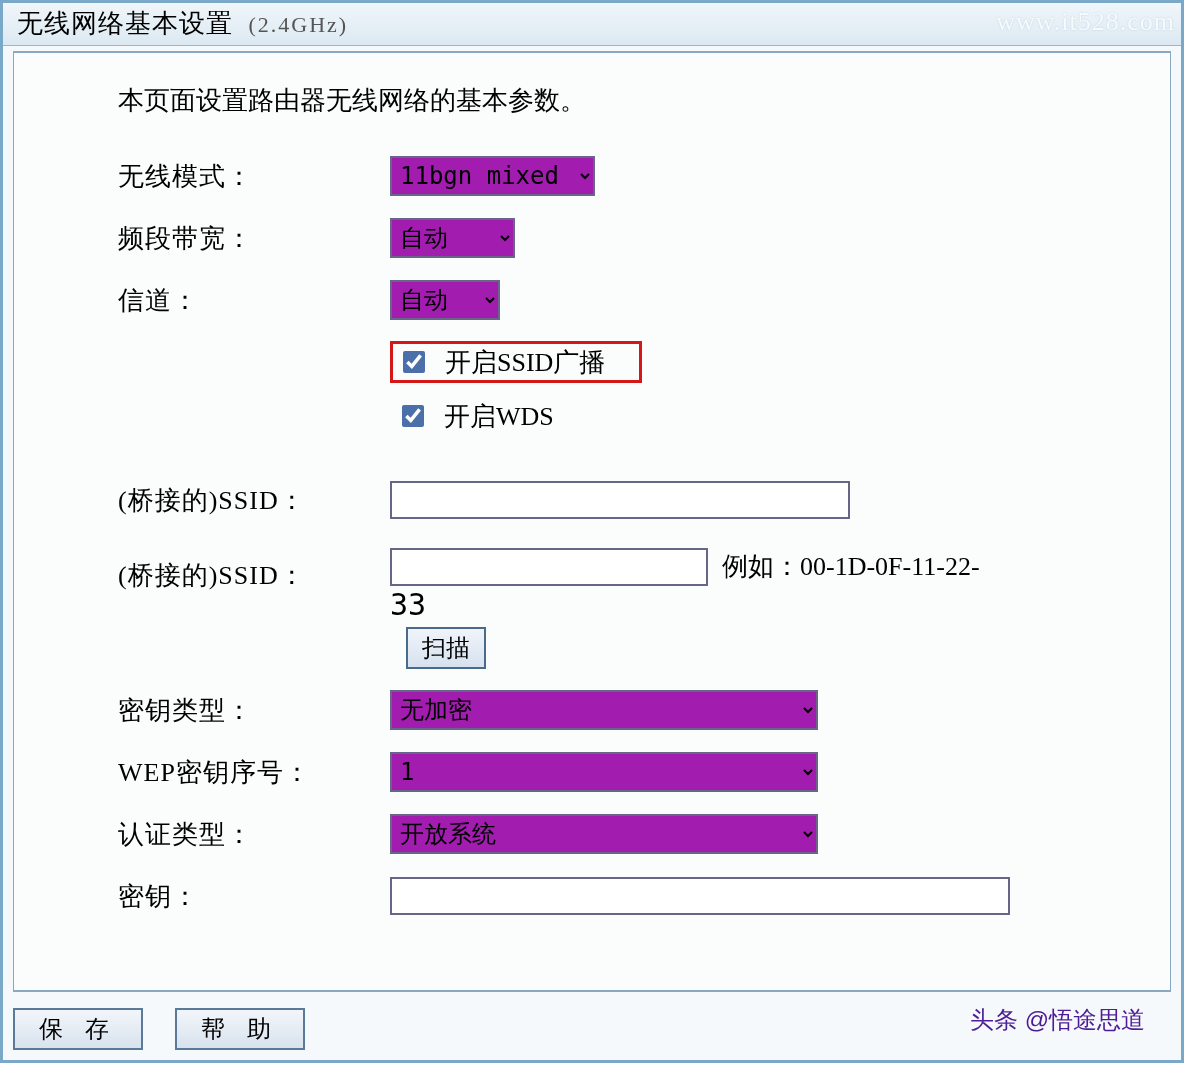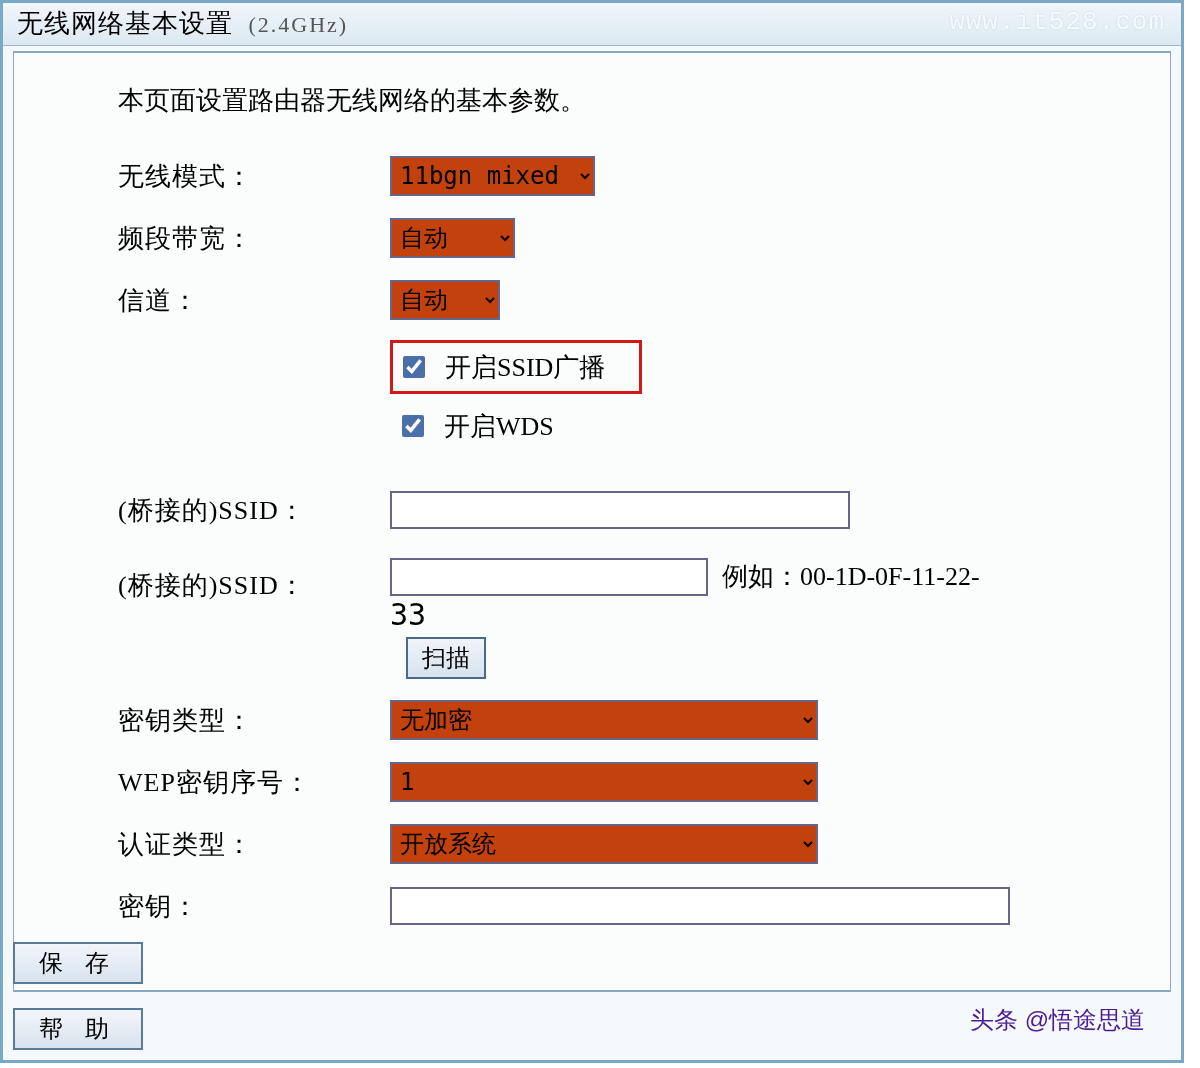--- a/index.html
+++ b/index.html
@@ -47,24 +47,24 @@
     border-top: 2px solid #8aa8bf;
     border-bottom: 2px solid #8aa8bf;
     background: #fbfcfc;
     box-sizing: border-box;
     padding: 30px 30px 20px 30px;
     overflow: hidden;
   }
   .watermark {
     position: absolute;
     top: 4px;
-    right: 16px;
+    right: 6px;
     color: rgba(255,255,255,0.85);
     font-size: 26px;
-    font-family: Liberation Mono, monospace;
+    font-family: Liberation Serif, serif;
     letter-spacing: 1px;
     text-shadow: 0 0 2px #bcd1e0;
     text-align: center;
   }
   .attribution {
     position: absolute;
     right: 36px;
     bottom: 24px;
     color: #4c1d95;
     font-size: 24px;
@@ -100,30 +100,30 @@
     font-size: 24px;
     font-family: "Consolas", "Courier New", monospace;
     background: #fff;
     box-sizing: border-box;
   }
   select.sel {
     height: 40px;
     border: 2px solid #668;
     font-size: 24px;
     padding: 0 4px 0 4px;
-    background: #c2410c;
+    background: #a21caf;
     font-family: "SimSun", "Consolas", monospace;
     box-sizing: border-box;
   }
   .highlight-box {
     border: 3px solid #d41818;
     display: inline-flex;
     align-items: center;
     padding: 10px 34px 10px 10px;
-    height: 54px;
+    height: 42px;
     box-sizing: border-box;
   }
   .chk-row {
     display: inline-flex;
     align-items: center;
   }
   input[type="checkbox"] {
     width: 22px;
     height: 22px;
     margin: 0 20px 0 0;
@@ -155,22 +155,21 @@
     margin-left: 16px;
   }
   .disabled-input {
     background: #e9eaef;
   }
   .bottom-buttons {
     position: absolute;
     left: 10px;
     bottom: 10px;
     display: flex;
-    gap: 24px;
-    flex-direction: column;
+    gap: 32px;
   }
   .bottom-buttons button {
     height: 42px;
     border: 2px solid #5a7a99;
     background: linear-gradient(#f2f6fa,#d8e3ee);
     font-size: 24px;
     padding: 0 24px;
     font-family: "SimSun", serif;
     letter-spacing: 8px;
   }

